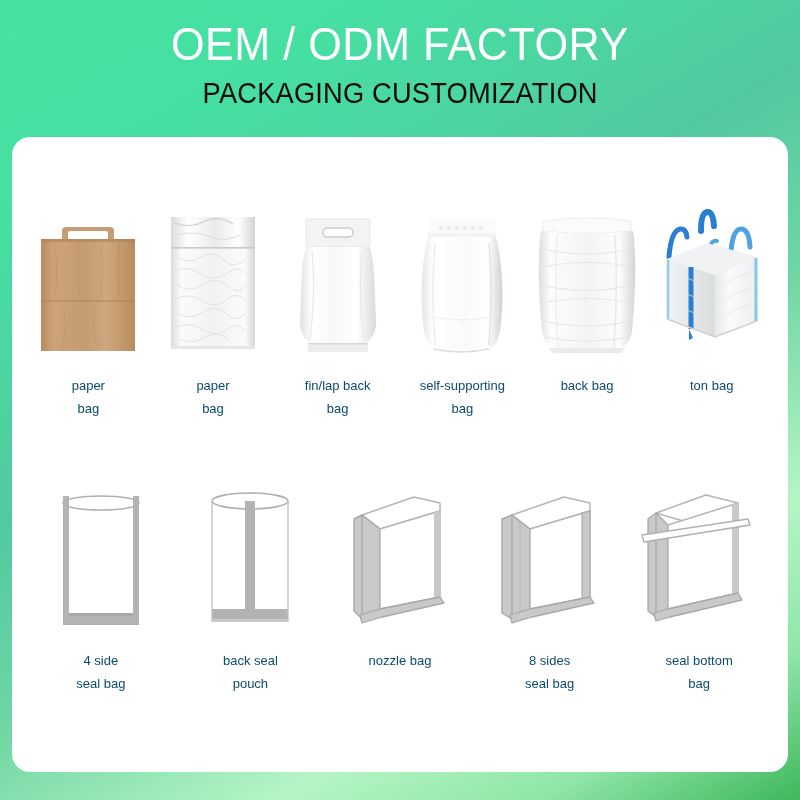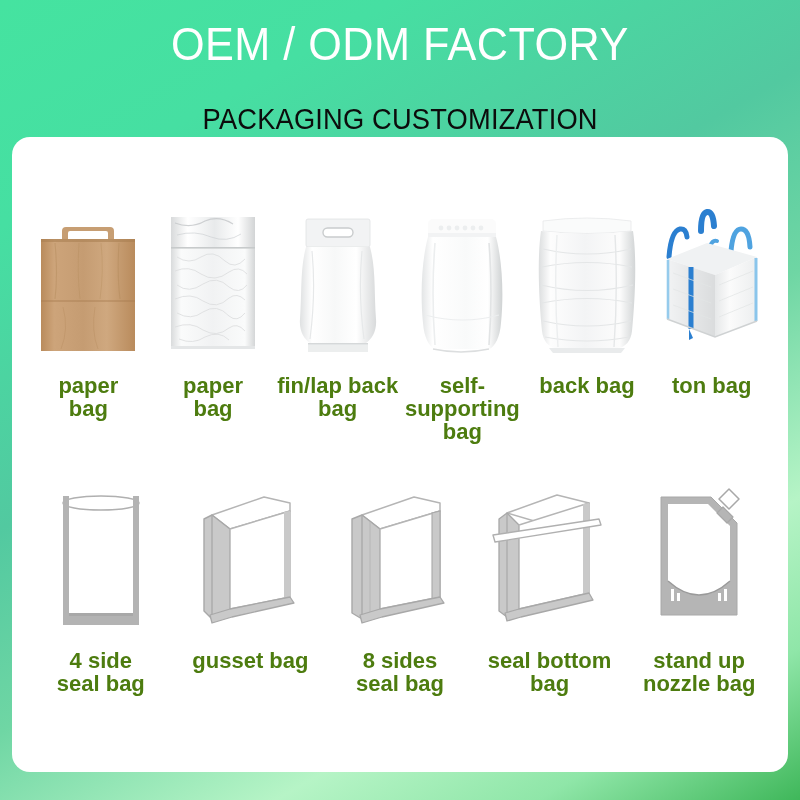--- a/index.html
+++ b/index.html
@@ -23,23 +23,22 @@
   }
 
   
   .header {
     position: absolute;
     top: 0; left: 0; right: 0;
     height: 136px;
     display: flex;
     flex-direction: column;
     align-items: center;
-    justify-content: space-between;
+    justify-content: flex-start;
     padding-top: 16px;
-    gap: 16px;
   }
   .header-title {
     font-size: 47px;
     line-height: 56px;
     font-weight: 400;
     color: #ffffff;
     letter-spacing: 0.5px;
     transform: scaleX(0.92);
     white-space: nowrap;
     font-family: "Liberation Sans Narrow", "Liberation Sans", "DejaVu Sans", sans-serif;
@@ -84,25 +83,25 @@
     height: 162px;
     width: 100%;
     display: flex;
     align-items: flex-end;
     justify-content: center;
   }
   .row-2 .art { height: 152px; align-items: center; }
 
   .caption {
     margin-top: 17px;
-    font-size: 22px;
+    font-size: 13px;
     line-height: 23px;
-    color: #4d7c0f;
+    color: #0c4a6e;
     text-align: center;
-    font-weight: 700;
+    font-weight: 400;
     white-space: pre-line;
     font-family: "Liberation Sans", "DejaVu Sans", sans-serif;
   }
   .row-2 .caption { margin-top: 14px; }
 
   svg { display: block; overflow: visible; }
 </style>
 </head>
 <body>
 
@@ -345,38 +344,53 @@
           <rect x="14" y="11" width="6" height="129" fill="#b3b3b3"></rect>
           <rect x="84" y="11" width="6" height="129" fill="#b3b3b3"></rect>
           <rect x="14" y="128" width="76" height="12" fill="#b3b3b3"></rect>
           <rect x="20" y="128" width="64" height="3" fill="#9d9d9d" opacity="0.5"></rect>
         </svg>
       </div>
       <div class="caption">4 side
 seal bag</div>
     </div>
 
+    <div class="cell">
+      <div class="art">
+        <svg width="104" height="148" viewBox="0 0 104 148">
+          <rect x="14" y="14" width="76" height="126" fill="#ffffff"></rect>
+          <ellipse cx="52" cy="16" rx="38" ry="8" fill="#ffffff" stroke="#b0b0b0" stroke-width="1.6"></ellipse>
+          <rect x="47" y="16" width="10" height="118" fill="#b3b3b3"></rect>
+          <rect x="14" y="124" width="76" height="10" fill="#b3b3b3"></rect>
+          <rect x="14" y="134" width="76" height="3" fill="#c9c9c9"></rect>
+          <path d="M14 16 L14 137" stroke="#c4c4c4" stroke-width="1.4" fill="none"></path>
+          <path d="M90 16 L90 137" stroke="#c4c4c4" stroke-width="1.4" fill="none"></path>
+        </svg>
+      </div>
+      <div class="caption">back seal
+pouch</div>
+    </div>
 
     <div class="cell">
       <div class="art">
         <svg width="112" height="148" viewBox="0 0 112 148">
 
           <path d="M18 30 L70 12 L96 18 L96 26 L36 44 Z" fill="#ffffff" stroke="#b5b5b5" stroke-width="1.5" stroke-linejoin="round"></path>
 
           <path d="M10 34 L18 30 L36 44 L36 124 L18 134 L10 126 Z" fill="#c9c9c9" stroke="#a8a8a8" stroke-width="1.4" stroke-linejoin="round"></path>
           <path d="M18 30 L18 134" stroke="#a8a8a8" stroke-width="1.3" fill="none"></path>
 
           <path d="M36 44 L96 26 L96 112 L36 124 Z" fill="#ffffff" stroke="#b5b5b5" stroke-width="1.5" stroke-linejoin="round"></path>
 
           <path d="M90 27 L96 26 L96 112 L90 113 Z" fill="#c9c9c9"></path>
 
           <path d="M16 130 L36 124 L96 112 L100 118 L38 132 L18 138 Z" fill="#c9c9c9" stroke="#a8a8a8" stroke-width="1.3" stroke-linejoin="round"></path>
         </svg>
       </div>
-      <div class="caption">gusset bag</div>
+      <div class="caption">nozzle bag</div>
     </div>
 
     <div class="cell">
       <div class="art">
         <svg width="112" height="148" viewBox="0 0 112 148">
           <path d="M18 30 L70 12 L96 18 L96 26 L36 44 Z" fill="#ffffff" stroke="#b5b5b5" stroke-width="1.5" stroke-linejoin="round"></path>
           <path d="M8 34 L18 30 L36 44 L36 124 L18 134 L8 128 Z" fill="#c9c9c9" stroke="#a8a8a8" stroke-width="1.4" stroke-linejoin="round"></path>
           <path d="M18 30 L18 134" stroke="#a8a8a8" stroke-width="1.3" fill="none"></path>
           <path d="M26 37 L26 129" stroke="#b8b8b8" stroke-width="1.1" fill="none"></path>
           <path d="M36 44 L96 26 L96 112 L36 124 Z" fill="#ffffff" stroke="#b5b5b5" stroke-width="1.5" stroke-linejoin="round"></path>
@@ -402,40 +416,14 @@
 
           <path d="M2 50 L108 34 L110 40 L4 57 Z" fill="#ffffff" stroke="#b0b0b0" stroke-width="1.4" stroke-linejoin="round"></path>
 
           <path d="M14 128 L28 124 L98 108 L102 115 L30 132 L16 136 Z" fill="#c9c9c9" stroke="#a8a8a8" stroke-width="1.3" stroke-linejoin="round"></path>
         </svg>
       </div>
       <div class="caption">seal bottom
 bag</div>
     </div>
 
-    <div class="cell">
-      <div class="art">
-        <svg width="104" height="148" viewBox="0 0 104 148">
-
-          <path d="M14 12 L64 12 L90 38 L90 130 L14 130 Z" fill="#b5b5b5" stroke="#a8a8a8" stroke-width="1"></path>
-          <path d="M21 19 L61 19 L83 41 L83 123 L21 123 Z" fill="#ffffff"></path>
-
-          <g stroke="#a8a8a8" stroke-width="1.5" fill="#ffffff" stroke-linejoin="round">
-            <path d="M72 14 L82 4 L92 14 L82 24 Z"></path>
-          </g>
-          <path d="M76 22 L86 32 L80 38 L70 28 Z" fill="#b5b5b5" stroke="#a8a8a8" stroke-width="1.2" stroke-linejoin="round"></path>
-
-          <path d="M21 96 Q52 124 83 96 L83 123 L21 123 Z" fill="#b5b5b5"></path>
-          <path d="M21 96 Q52 124 83 96" stroke="#9a9a9a" stroke-width="1.4" fill="none"></path>
-
-          <g fill="#ffffff">
-            <rect x="24" y="104" width="3" height="12"></rect>
-            <rect x="30" y="108" width="3" height="8"></rect>
-            <rect x="71" y="108" width="3" height="8"></rect>
-            <rect x="77" y="104" width="3" height="12"></rect>
-          </g>
-        </svg>
-      </div>
-      <div class="caption">stand up
-nozzle bag</div>
-    </div>
   </div>
 </div>
 
 </body></html>

